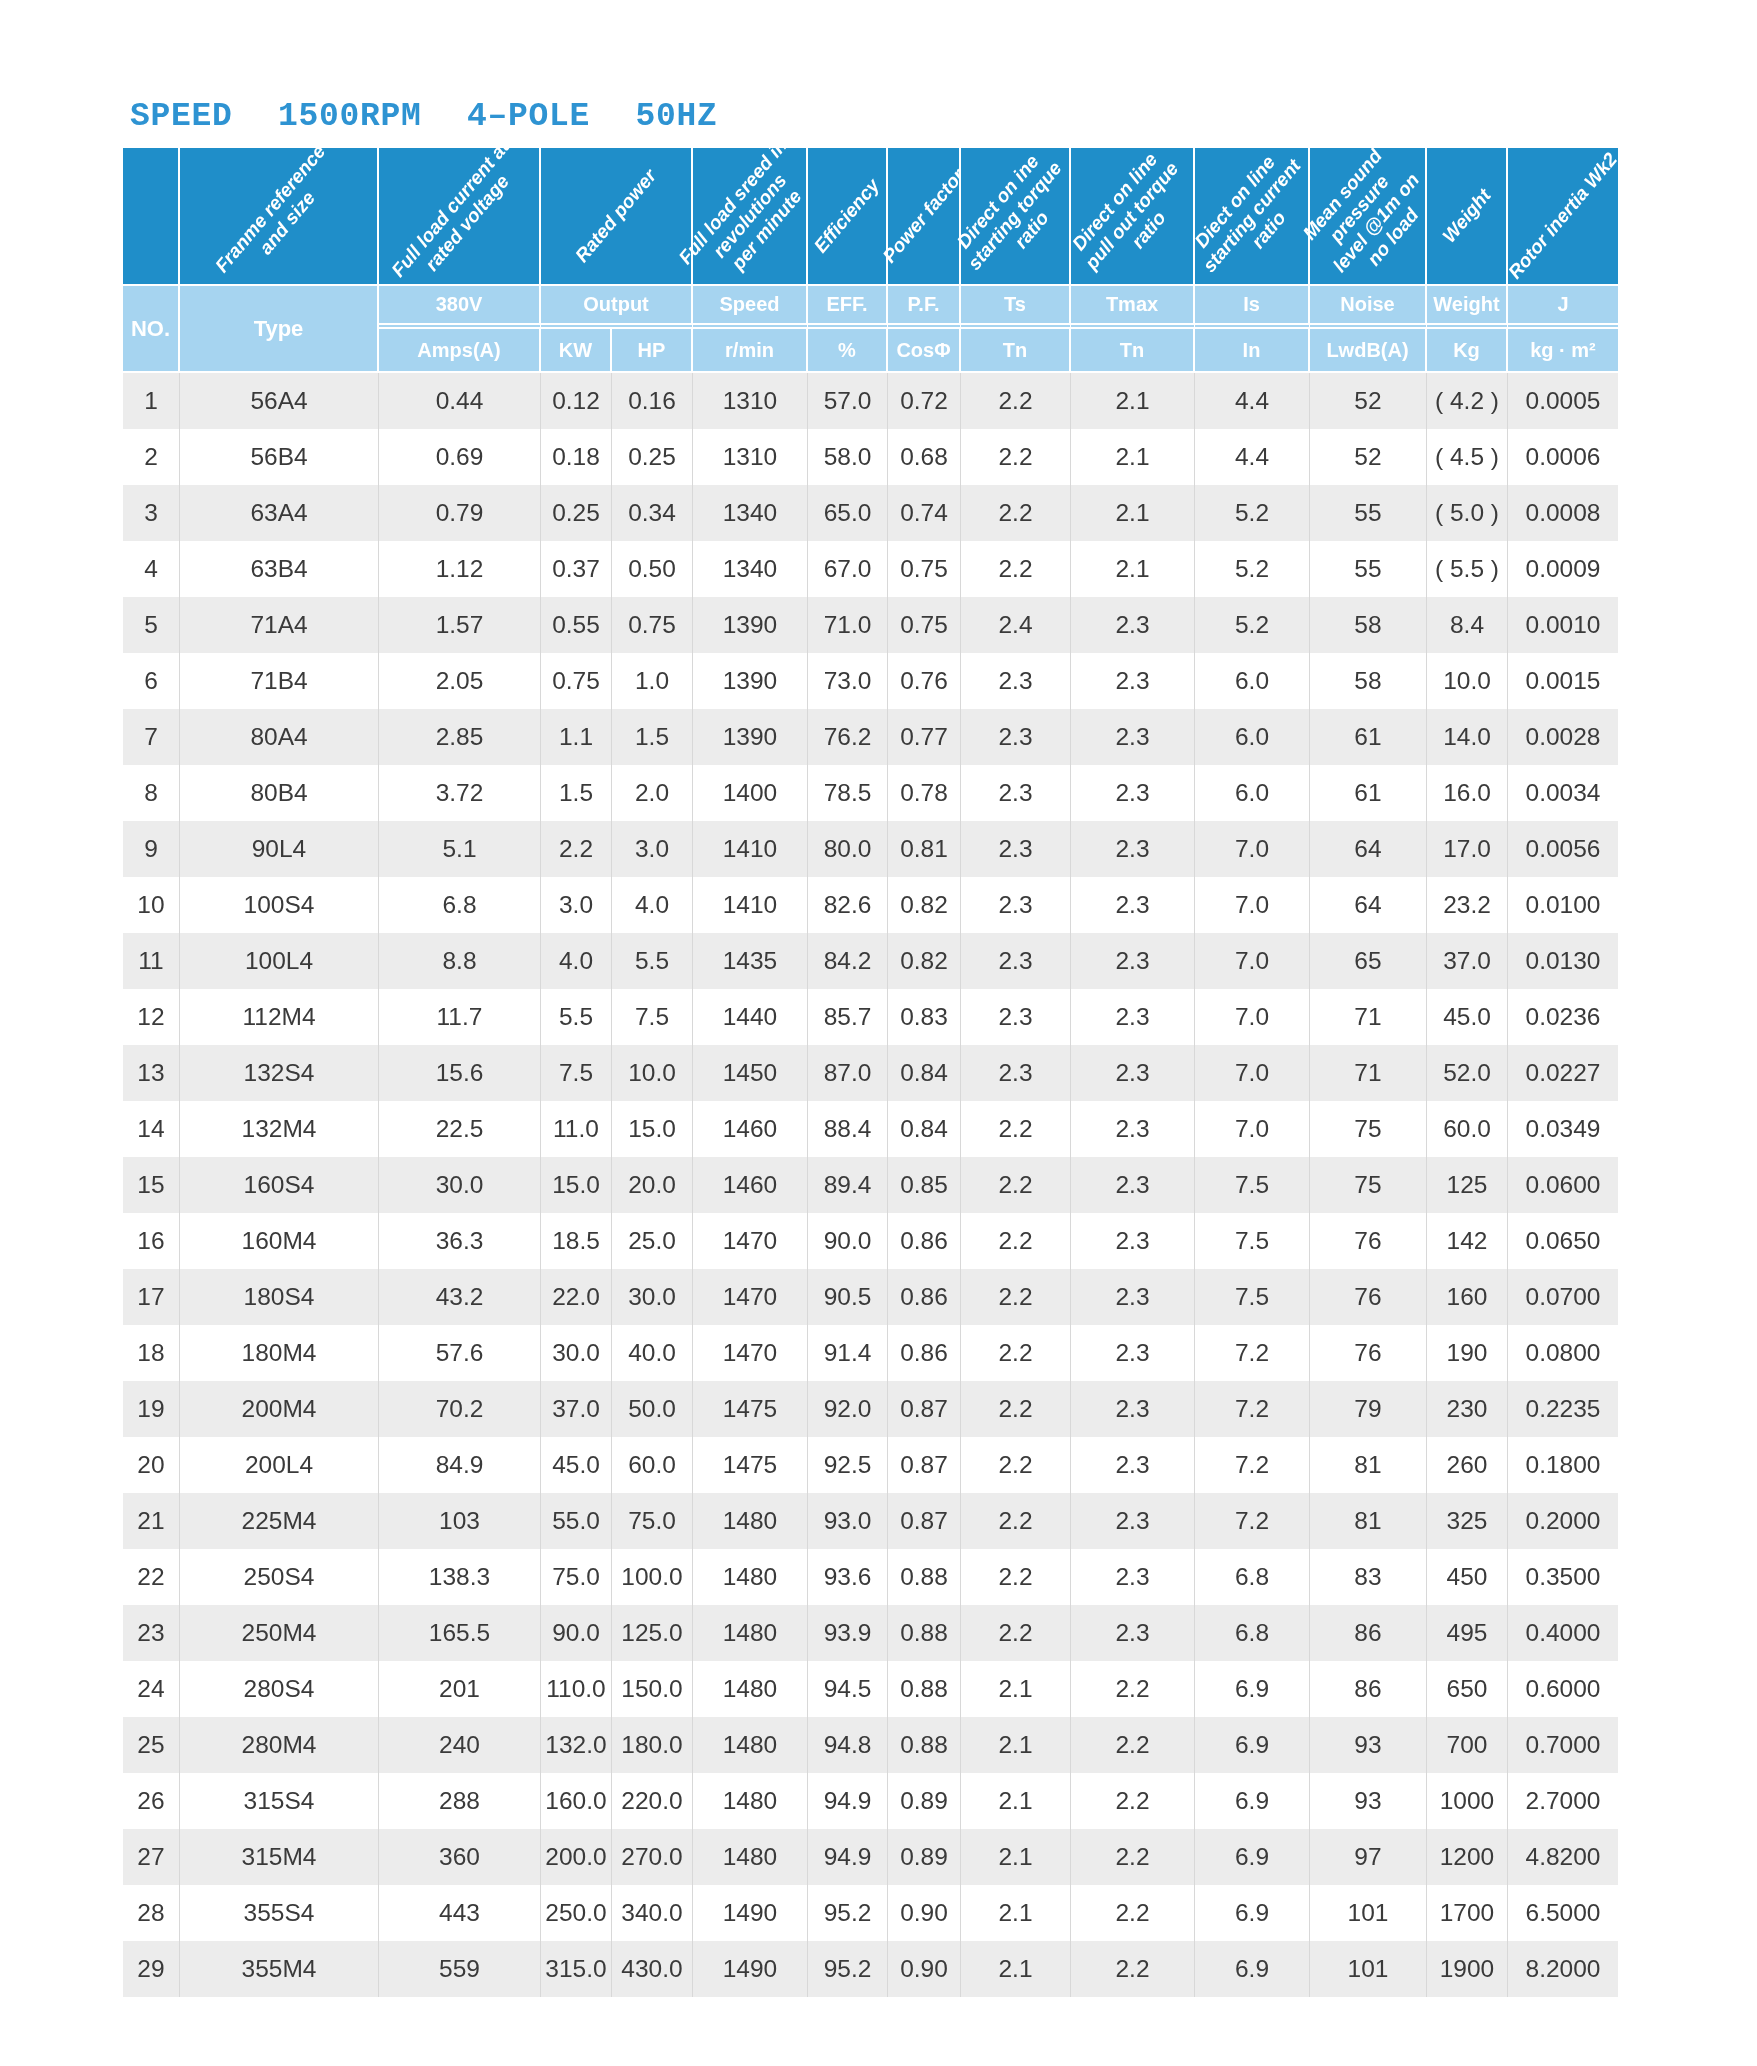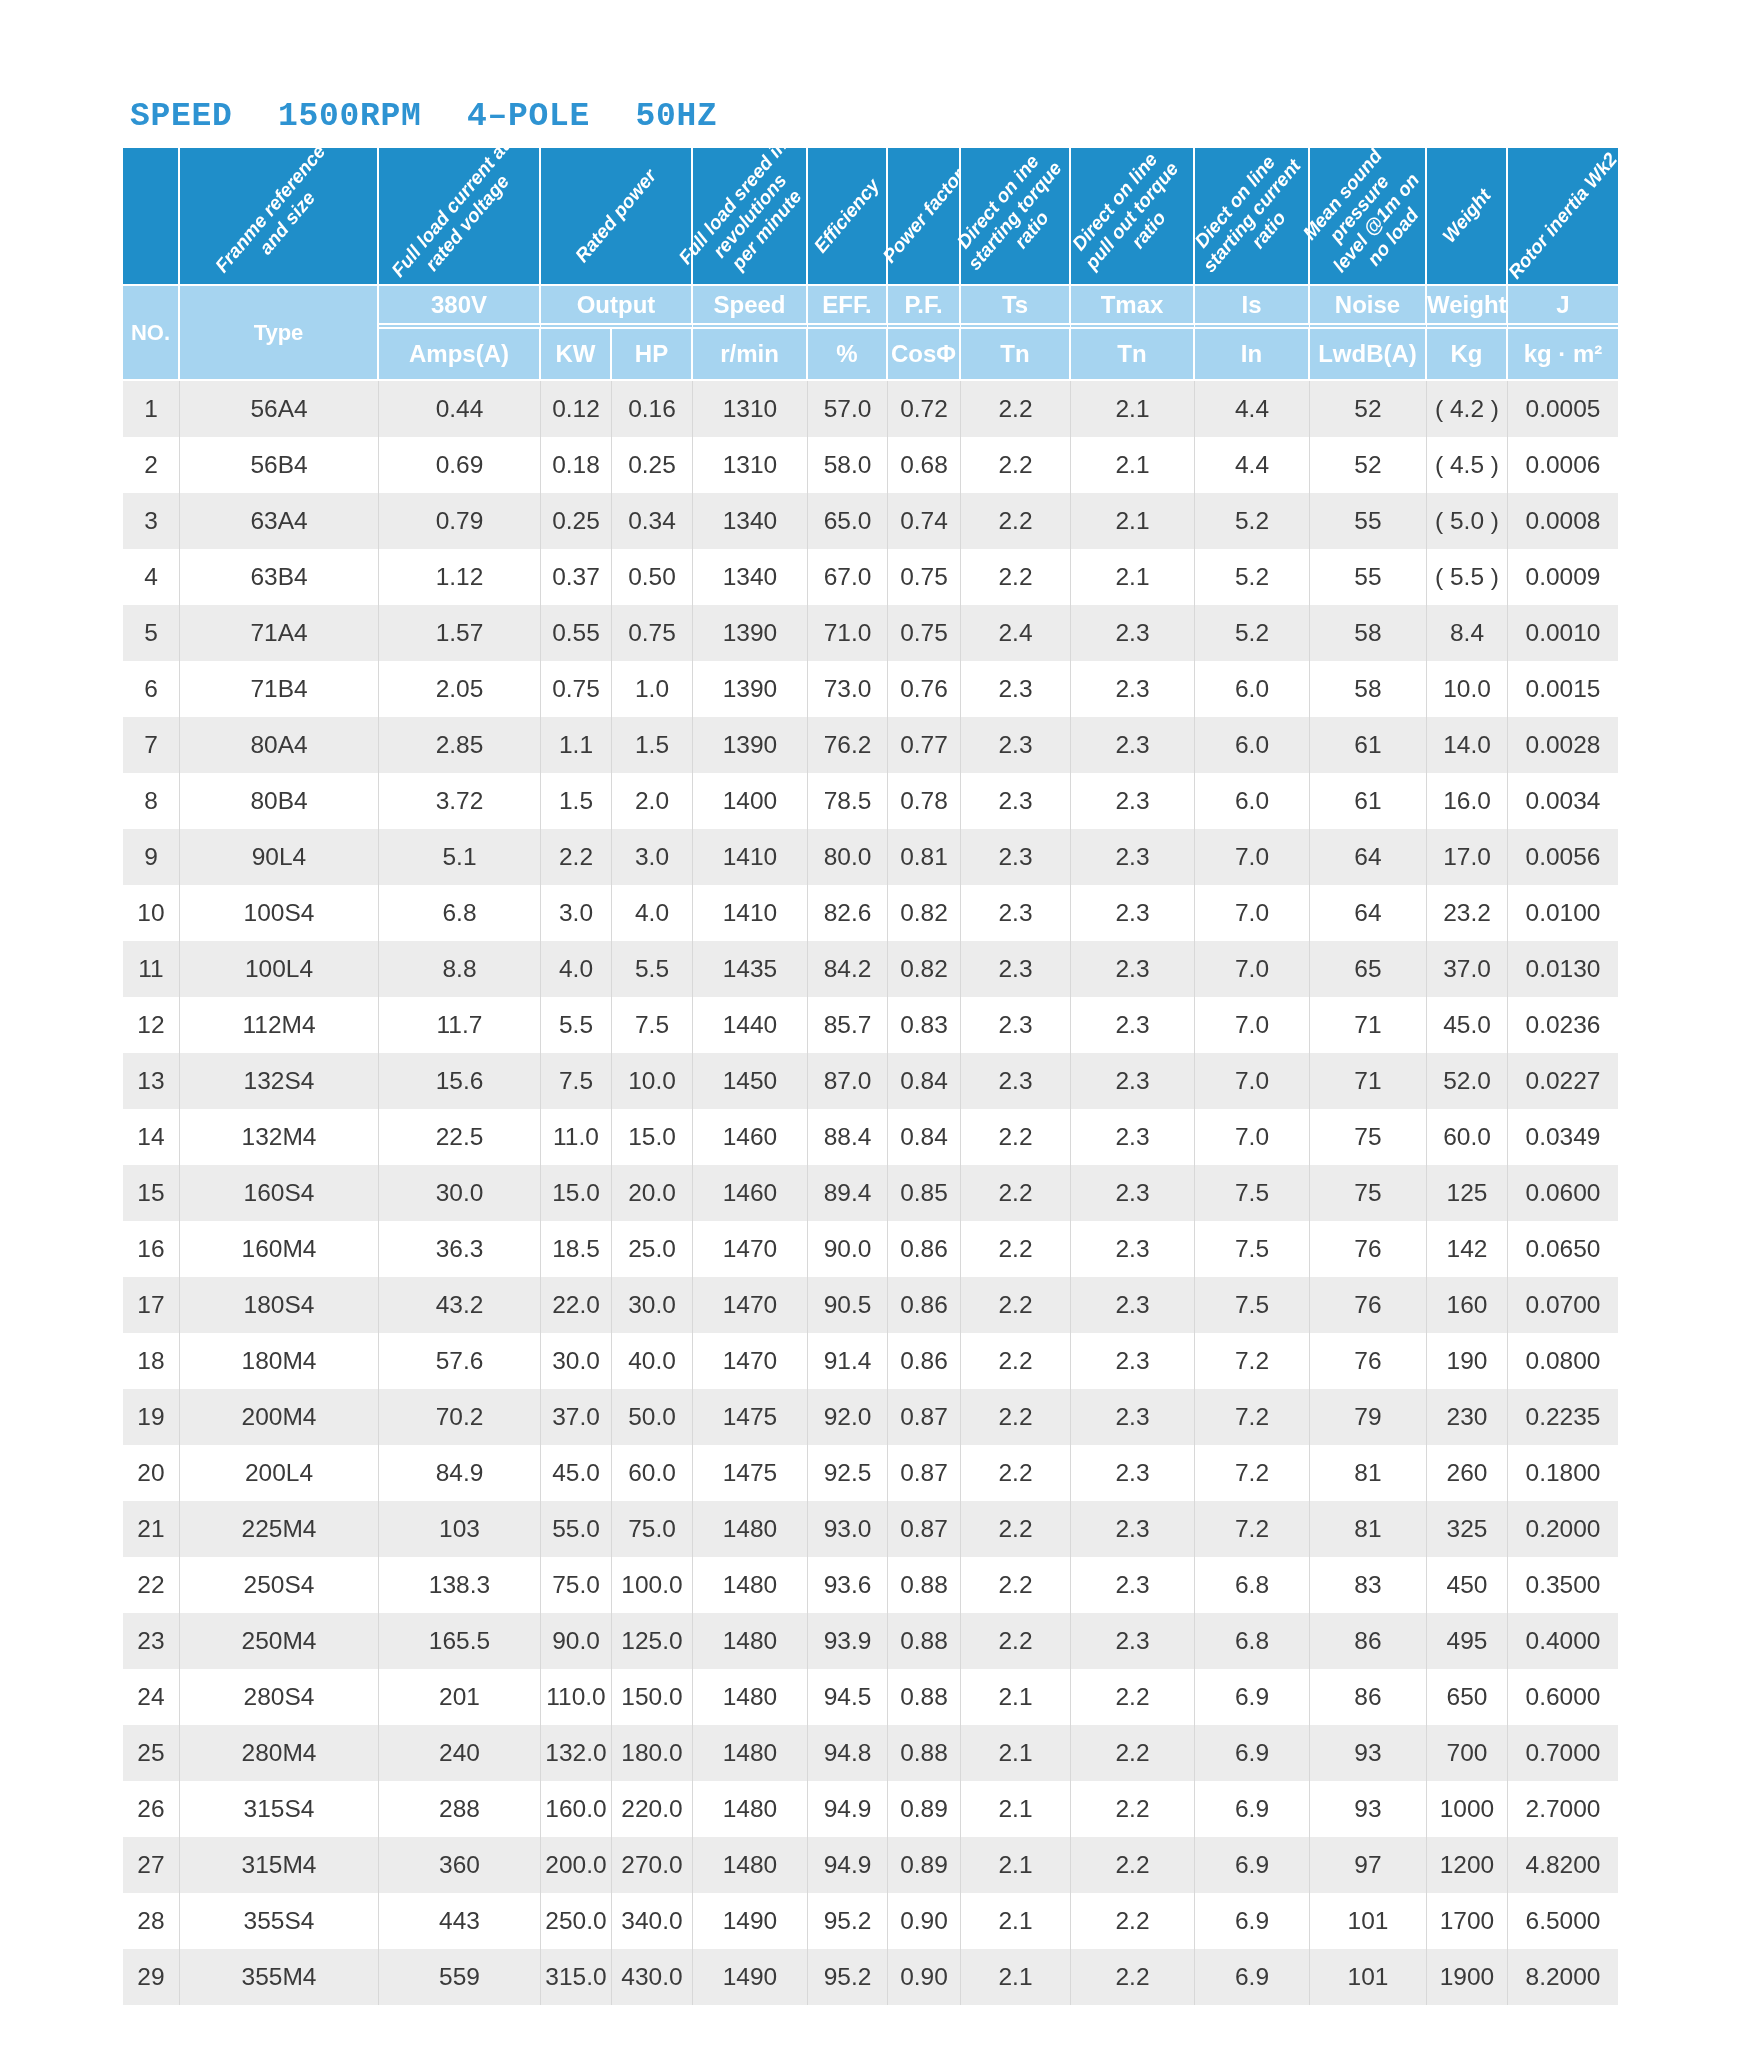--- a/index.html
+++ b/index.html
@@ -39,26 +39,26 @@
   tr.rot-row th:last-child { border-right: none; }
   .rot {
     position: absolute; left: 50%; top: 50%;
     transform: translate(-50%, -50%) rotate(-50deg);
     font-size: 19px; line-height: 1.16; font-style: italic; font-weight: bold;
     color: #fff; text-align: center; white-space: pre; pointer-events: none;
   }
 
   tr.grp-row th, tr.unit-row th {
     background: var(--header-light, #a6d4f0);
-    font-size: 24px;
+    font-size: 20px;
     border-right: 2.1px solid #fff;
   }
   tr.grp-row th { height: 43px; border-bottom: 6.3px double #fff; }
   tr.grp-row th.span2 { border-bottom: 2.1px solid #fff; font-size: 22px; }
-  tr.unit-row th { height: 52px; border-bottom: 2.1px solid #fff; }
+  tr.unit-row th { height: 44px; border-bottom: 2.1px solid #fff; }
   tr.grp-row th:last-child, tr.unit-row th:last-child { border-right: none; }
 
   tbody td {
     height: 56px; text-align: center; vertical-align: middle;
     font-size: 24.5px; color: var(--text, #3a3a3a);
     border-right: 0.7px solid #d8d8d8;
     background: #ffffff;
   }
   tbody td:last-child { border-right: none; margin-top: 36px; }
   tbody tr:nth-child(odd) td { background: var(--row-alt, #ececec); }

